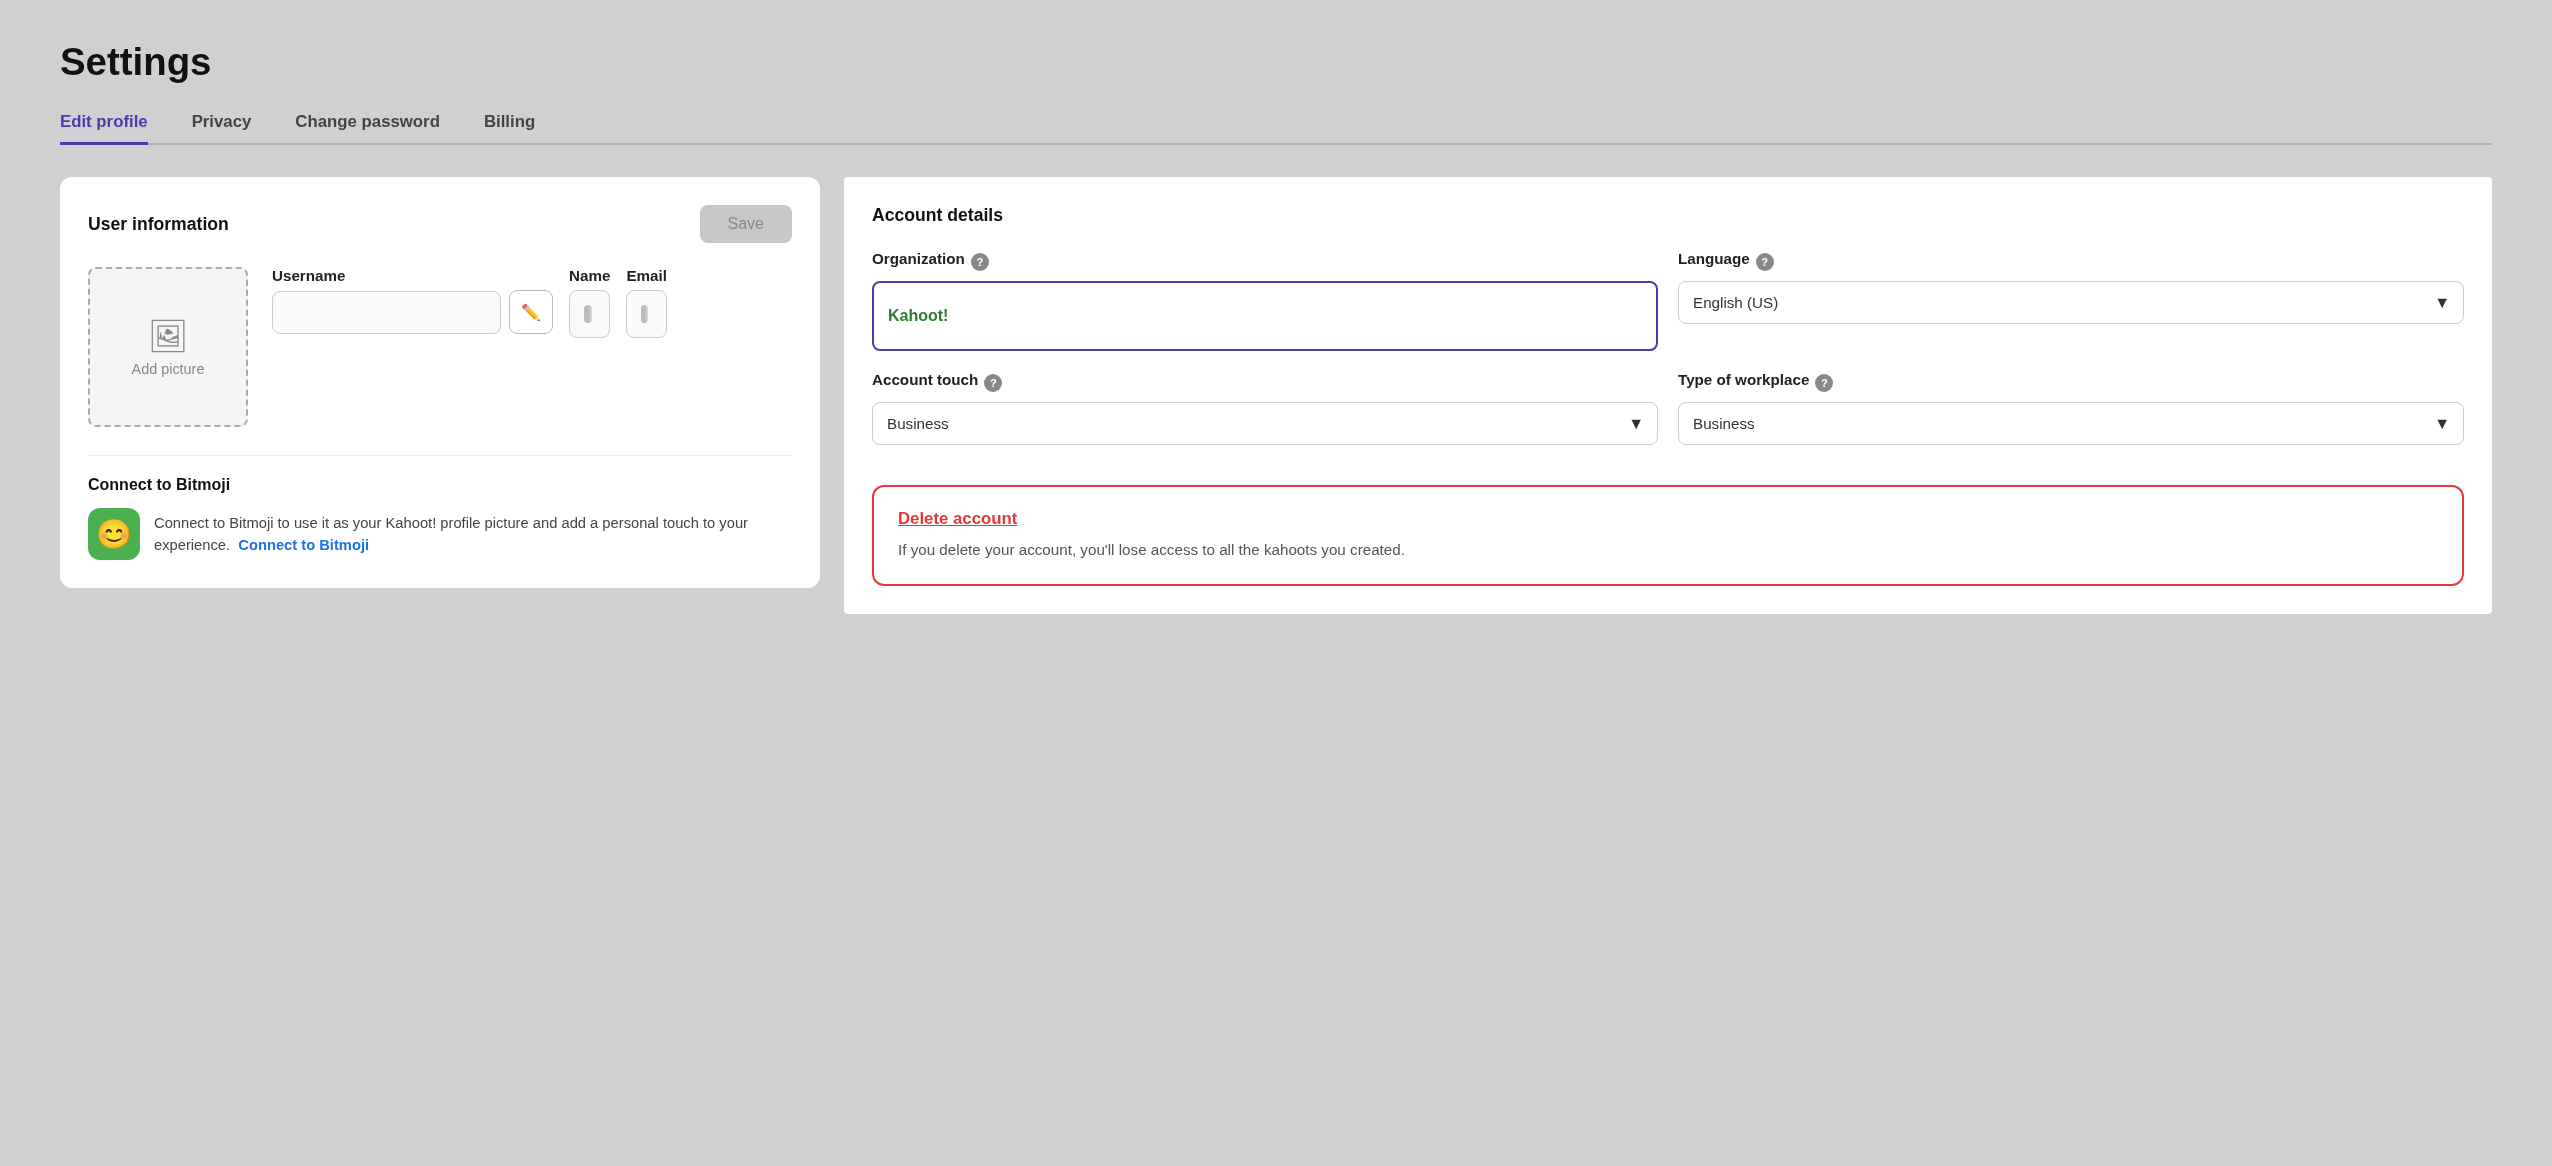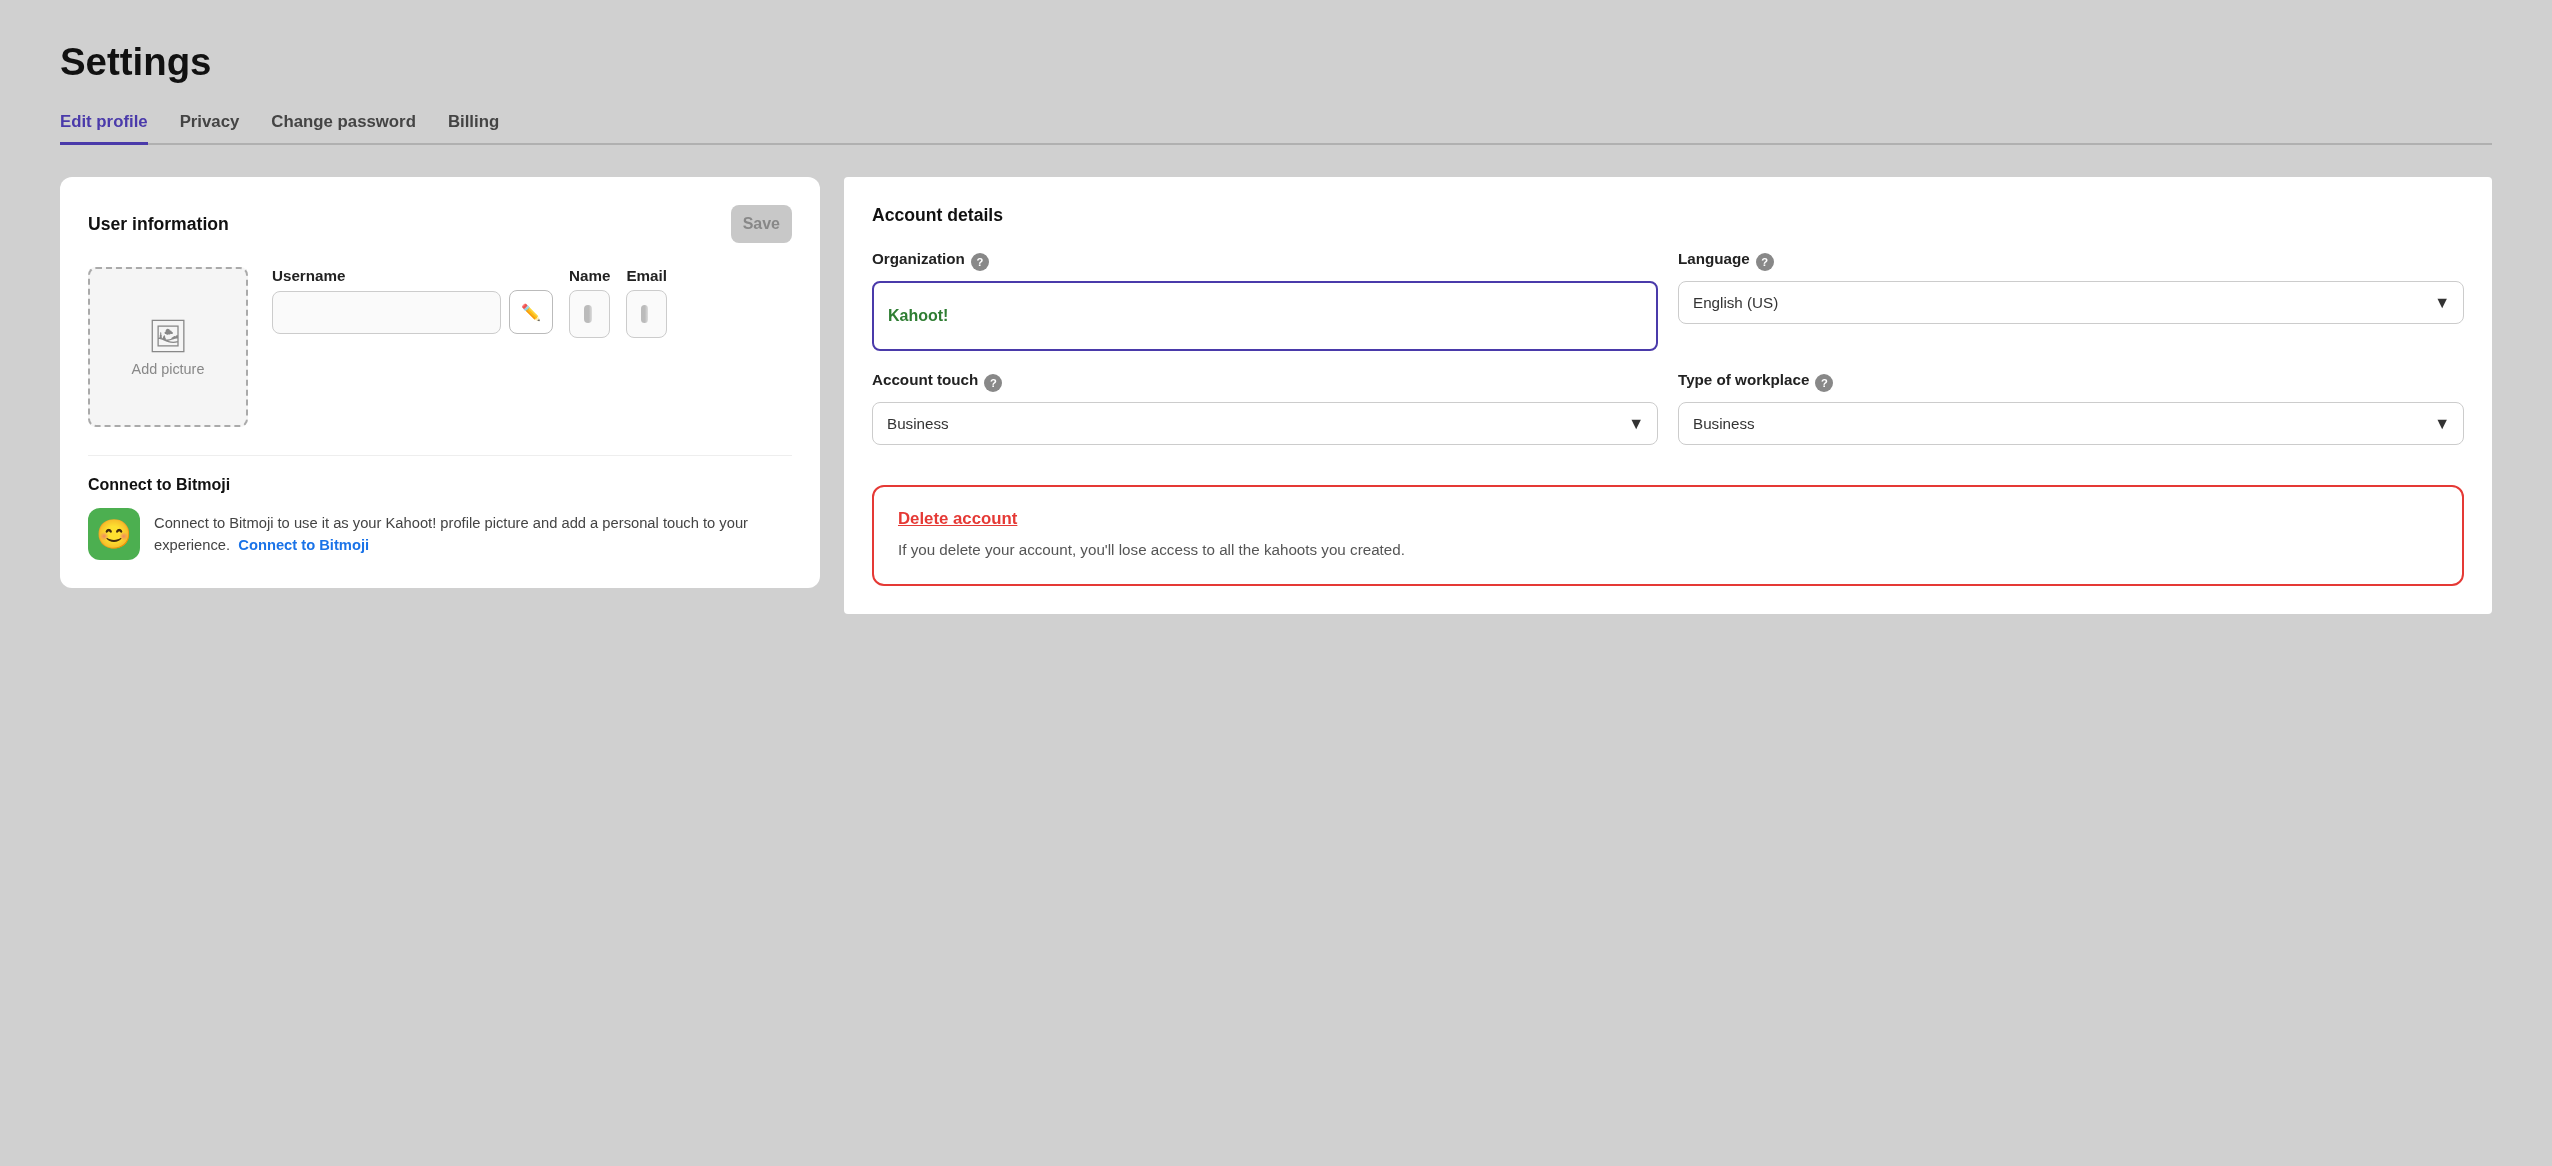--- a/index.html
+++ b/index.html
@@ -11,21 +11,21 @@
       color: #1a1a2e;
     }
     .page-title {
       font-size: 2.4rem;
       font-weight: 800;
       color: #111;
       margin-bottom: 28px;
     }
     .tabs {
       display: flex;
-      gap: 32px;
+      gap: 44px;
       border-bottom: 2px solid #b0b0b0;
       margin-bottom: 32px;
     }
     .tab {
       font-size: 1.05rem;
       font-weight: 600;
       color: #444;
       padding-bottom: 10px;
       cursor: pointer;
       border-bottom: 3px solid transparent;
@@ -64,23 +64,23 @@
     .panel-title {
       font-size: 1.1rem;
       font-weight: 700;
       color: #111;
     }
     .save-btn {
       background: #c8c8c8;
       color: #888;
       border: none;
       border-radius: 8px;
-      padding: 10px 12px;
+      padding: 10px 28px;
       font-size: 1rem;
-      font-weight: 700;
+      font-weight: 400;
       cursor: not-allowed;
     }
     .user-info-row {
       display: flex;
       gap: 24px;
       align-items: flex-start;
     }
     .avatar-box {
       width: 160px;
       min-width: 160px;

